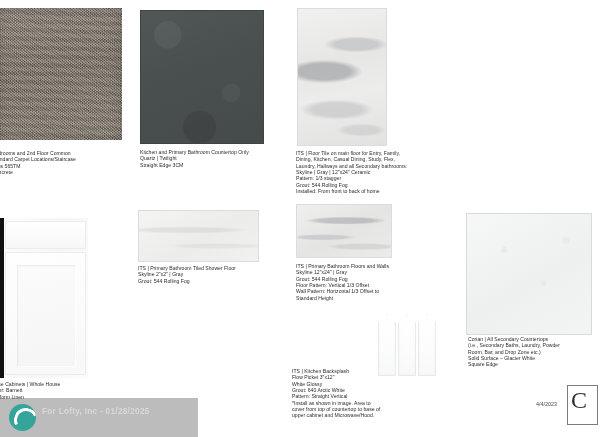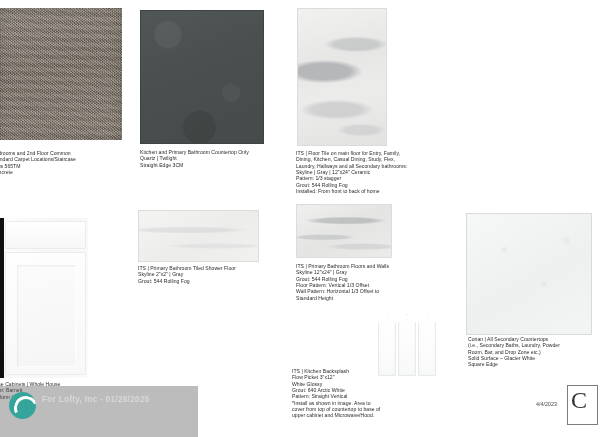--- a/index.html
+++ b/index.html
@@ -108,21 +108,21 @@
   .picket{
     width:16px;height:60px;
     background:linear-gradient(180deg,#ffffff 0%, #fcfcfc 60%, #f7f8f8 100%);
     border:1px solid #e9ebeb;
     clip-path:polygon(0% 14%, 50% 0%, 100% 14%, 100% 100%, 0% 100%);
     box-shadow:inset 0 0 3px rgba(0,0,0,.04);
   }
 
   
   .wm{
-    position:absolute;left:0;bottom:0;width:198px;height:51px;
+    position:absolute;left:0;bottom:0;width:198px;height:39px;
     background:rgba(96,96,96,.42);
   }
   .wm-logo{
     position:absolute;left:9px;top:6px;width:27px;height:27px;
     border-radius:50%;
     background:#35a59c;
     overflow:hidden;
   }
   .wm-logo::before{
     content:"";position:absolute;left:5px;top:4px;width:18px;height:18px;

